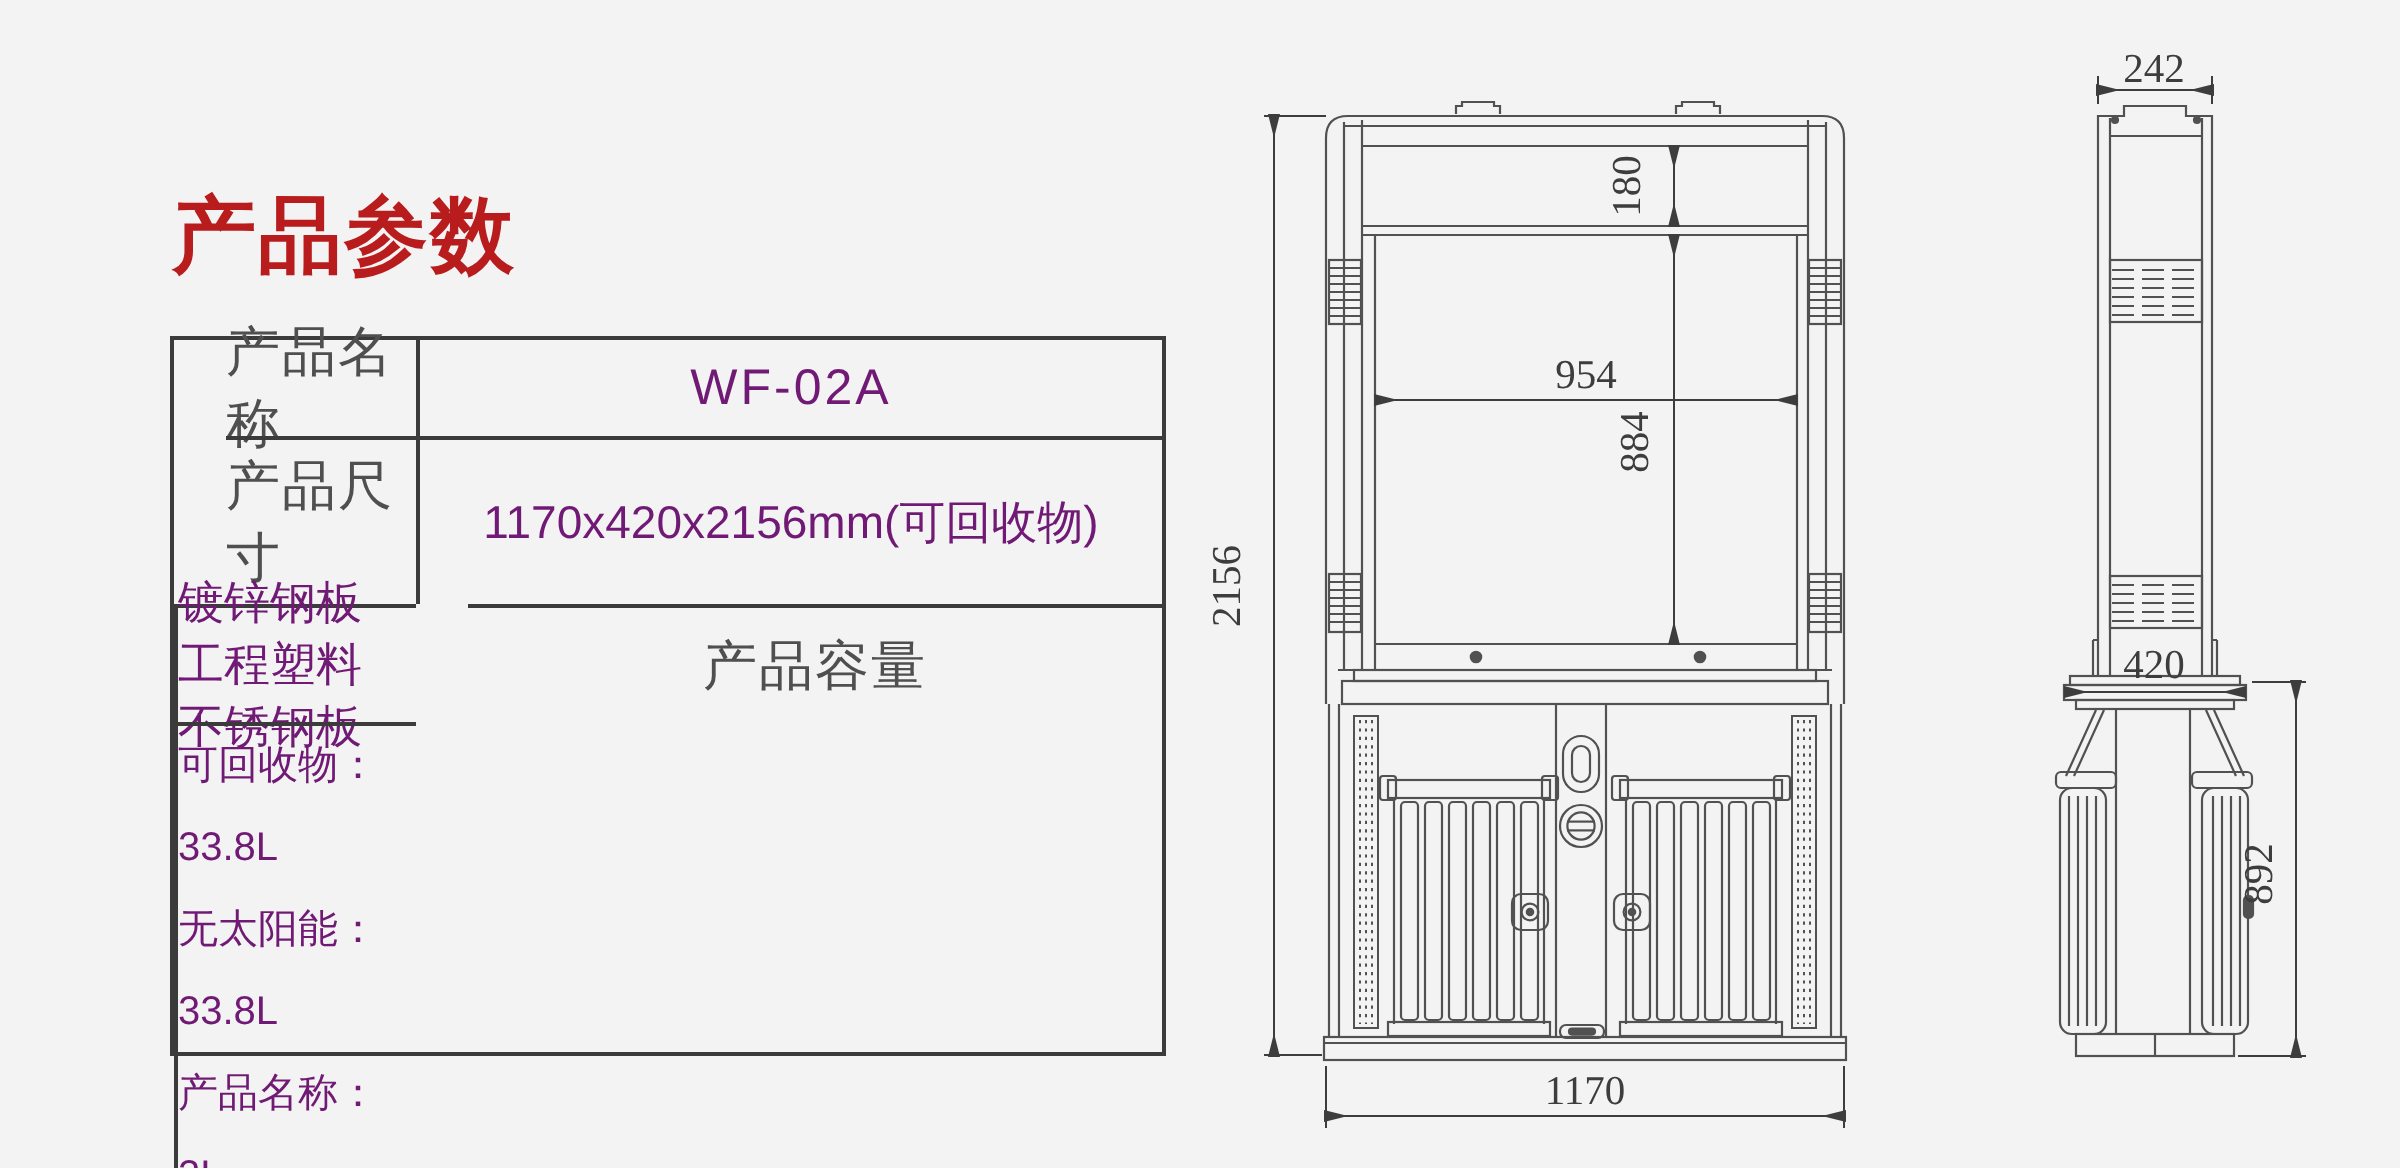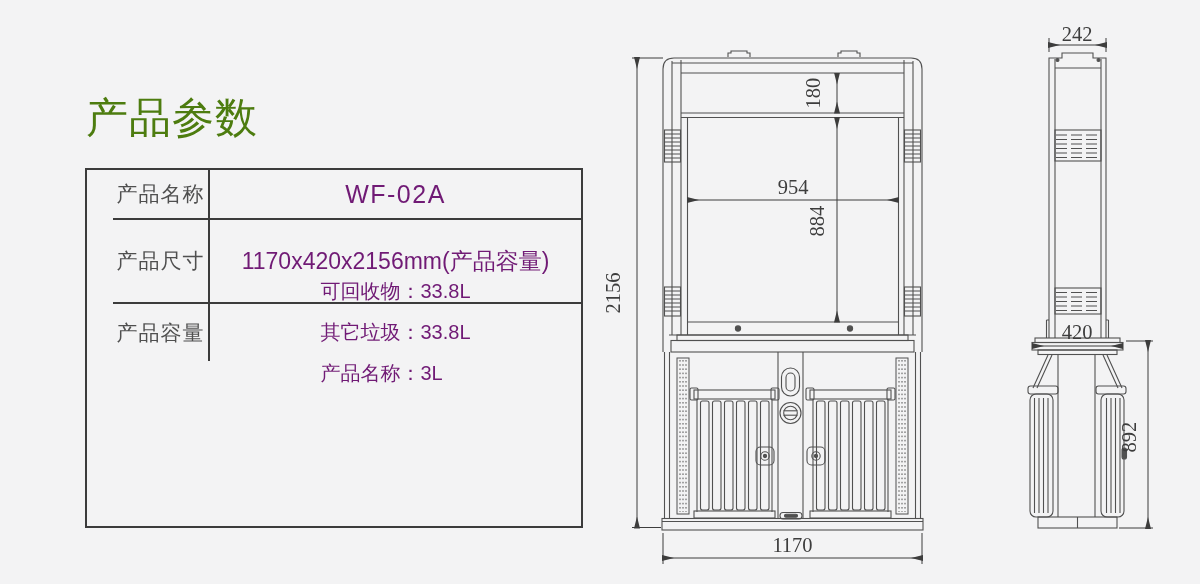--- a/index.html
+++ b/index.html
@@ -4,30 +4,30 @@
 <style>
   html,body{margin:0;padding:0;}
   body{
     width:1200px;height:584px;position:relative;overflow:hidden;
     background:#f3f3f4;
     font-family:"Liberation Sans","DejaVu Sans",sans-serif;
     color:#4a4a4a;
   }
   .page-title{
     position:absolute;left:86px;top:90px;
-    font-size:42px;font-weight:400;letter-spacing:1px;color:#4d7c0f;
+    font-size:42px;font-weight:700;letter-spacing:1px;color:#b91c1c;
   }
   .spec-table{
     position:absolute;left:85px;top:168px;width:498px;height:360px;
     border:2px solid #3b3b3b;box-sizing:border-box;
     display:grid;grid-template-columns:121px 1fr;
     grid-template-rows:48px 84px 59px 1fr;
   }
   .cell{display:flex;align-items:center;justify-content:center;box-sizing:border-box;}
-  .cell.label{font-size:21px;color:#4f4f4f;letter-spacing:1px;margin-left:26px;}
+  .cell.label{font-size:27px;color:#4f4f4f;letter-spacing:1px;margin-left:26px;}
   .cell.value{border-left:2px solid #3b3b3b;font-size:23px;color:#701a75;flex-direction:column;}
   .row-top{border-top:2px solid #3b3b3b;}
   .name-val{font-size:25px;letter-spacing:1.5px;}
   .size-line{line-height:35px;text-align:center;}
   .cap-block{text-align:left;font-size:20px;line-height:41px;}
   svg{position:absolute;left:0;top:0;}
   svg text{
     font-family:"Liberation Serif","DejaVu Serif",serif;
     font-size:20.5px;fill:#3d3d3d;
   }
@@ -38,29 +38,32 @@
 <div class="page-title">产品参数</div>
 
 <div class="spec-table">
   <div class="cell label">产品名称</div>
   <div class="cell value">
     <div class="name-val">WF-02A</div>
   </div>
 
   <div class="cell label row-top">产品尺寸</div>
   <div class="cell value row-top">
-    <div class="size-line">1170x420x2156mm(产品容量)</div>
+    <div class="size-line">1170x420x2156mm(可回收物)</div>
   </div>
 
+  <div class="cell value row-top">
+    <div>镀锌钢板 工程塑料 不锈钢板</div>
+  </div>
 
   <div class="cell label row-top">产品容量</div>
   <div class="cell value row-top">
     <div class="cap-block">
       <div>可回收物：33.8L</div>
-      <div>其它垃圾：33.8L</div>
+      <div>无太阳能：33.8L</div>
       <div>产品名称：3L</div>
     </div>
   </div>
 </div>
 
 <svg width="1200" height="584" viewBox="0 0 1200 584">
   <defs>
     <marker id="ae" viewBox="0 0 12 8" refX="11" refY="4" markerWidth="12" markerHeight="8" orient="auto-start-reverse">
       <path d="M0,4 L12,1 L12,7 Z" fill="#3d3d3d"></path>
     </marker>

